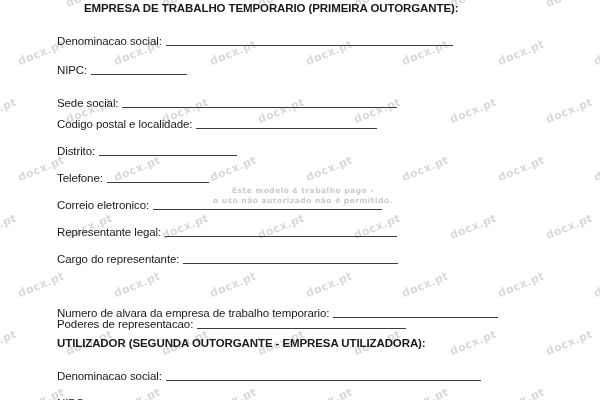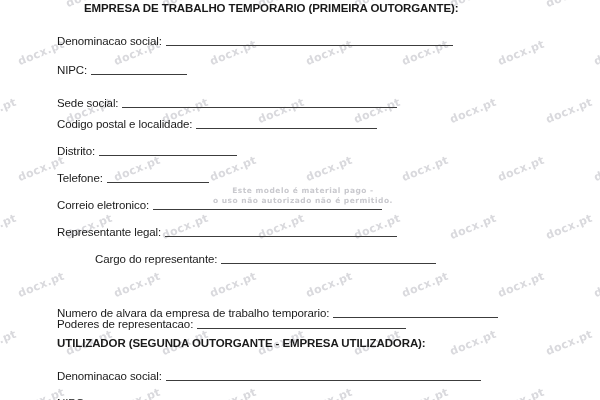--- a/index.html
+++ b/index.html
@@ -195,21 +195,21 @@
         <span class="field-rule" style="width: 102px;"></span>
       </div>
       <div class="field" style="top: 195px;">
         <span class="field-label">Correio eletronico:</span>
         <span class="field-rule" style="width: 229px;"></span>
       </div>
       <div class="field" style="top: 222px;">
         <span class="field-label">Representante legal:</span>
         <span class="field-rule" style="width: 232px;"></span>
       </div>
-      <div class="field" style="top: 249px; margin-left: 38px;">
+      <div class="field" style="top: 249px;">
         <span class="field-label">Cargo do representante:</span>
         <span class="field-rule" style="width: 215px;"></span>
       </div>
       <div class="field" style="top: 292px; margin-top: 22px;">
         <span class="field-label">Poderes de representacao:</span>
         <span class="field-rule" style="width: 209px;"></span>
       </div>
       <div class="field" style="top: 303px;">
         <span class="field-label">Numero de alvara da empresa de trabalho temporario:</span>
         <span class="field-rule" style="width: 165px;"></span>
@@ -218,17 +218,17 @@
       <div class="field" style="top: 366px;">
         <span class="field-label">Denominacao social:</span>
         <span class="field-rule" style="width: 315px;"></span>
       </div>
       <div class="field" style="top: 393px;">
         <span class="field-label">NIPC:</span>
       </div>
     </div>
 
   <div id="paid-notice">
-    <div>Este modelo é material pago -</div>
+    <div>Este modelo é trabalho pago -</div>
     <div>o uso não autorizado não é permitido.</div>
   </div>
 
 </div>
 
 </body></html>

